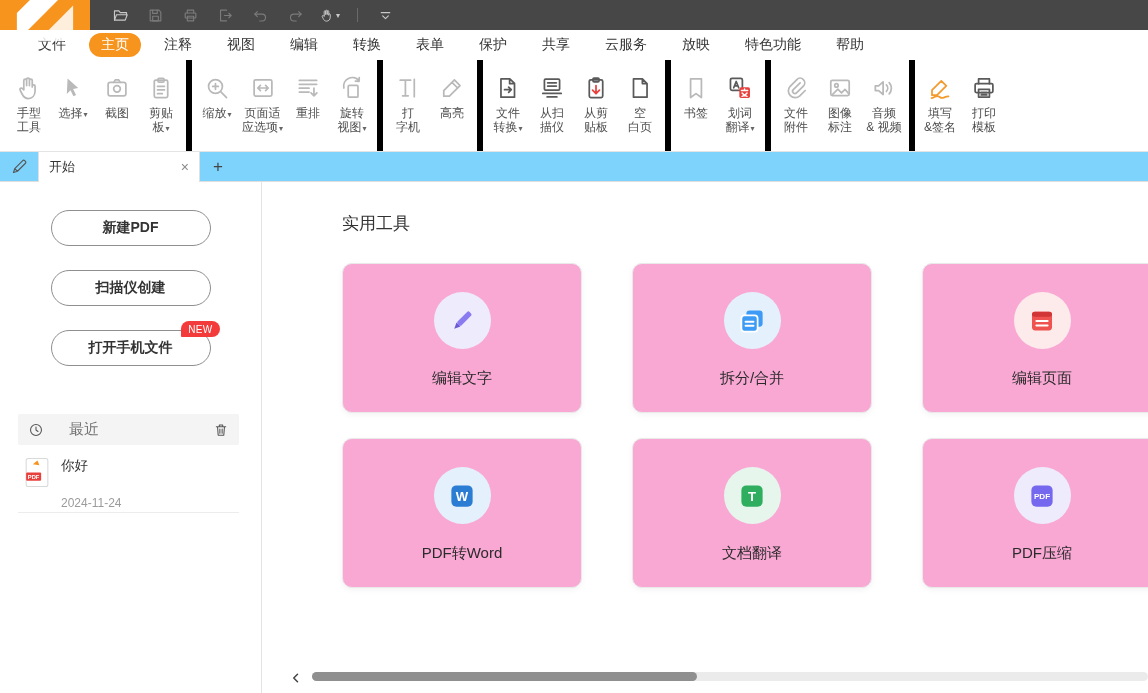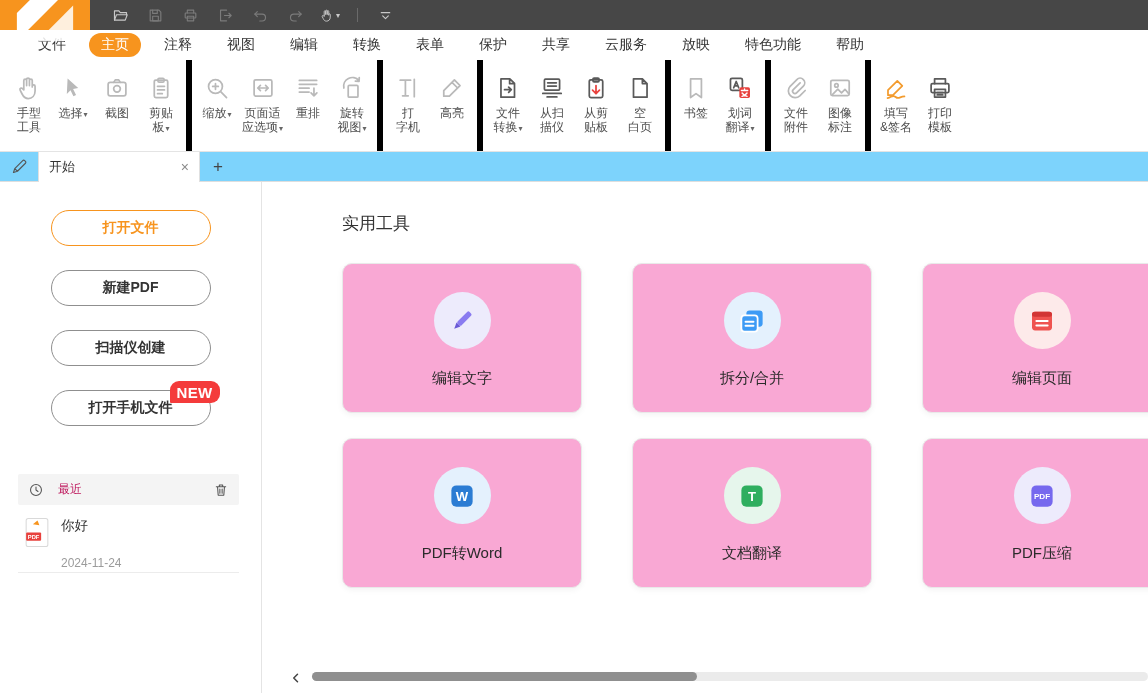--- a/index.html
+++ b/index.html
@@ -46,24 +46,24 @@
   .tab-pencil .ic{width:17px;height:17px}
   .tab{width:162px;height:30px;border-left:1px solid #e0e0e0;border-right:1px solid #e0e0e0;display:flex;align-items:center;justify-content:space-between;padding:0 10px;font-size:13px;color:#333;cursor:pointer;background:#fff}
   .tab .close{color:#8a8a8a;font-size:14px;cursor:pointer}
   .newtab{margin-left:13px;font-size:17px;color:#444;cursor:pointer}
 
   
   .content{flex:1;display:flex;min-height:0}
   .sidebar{width:262px;border-right:1px solid #e4e4e4;padding-top:28px;display:flex;flex-direction:column;background:#fff}
   .side-btn{width:160px;height:36px;margin:0 auto 24px;border:1.5px solid #8f8f8f;border-radius:18px;display:flex;align-items:center;justify-content:center;font-size:14px;font-weight:bold;color:#333;position:relative;cursor:pointer;background:#fff}
   .side-btn.primary{border-color:#f7941e;color:#f7941e}
-  .badge{position:absolute;top:-10px;right:-10px;background:#f43b3b;color:#fff;font-size:15px;font-weight:bold;padding:2.5px 7px;border-radius:9px 9px 9px 1px;letter-spacing:.3px}
+  .badge{position:absolute;top:-10px;right:-10px;background:#f43b3b;color:#fff;font-size:10px;font-weight:normal;padding:2.5px 7px;border-radius:9px 9px 9px 1px;letter-spacing:.3px}
   .recent-head{margin:24px 22px 0 18px;height:31px;background:#f4f4f4;display:flex;align-items:center;padding:0 10px;border-radius:2px}
   .recent-head .ic{width:16px;height:16px;color:#555}
-  .rh-lbl{font-size:12px;color:#be185d;margin-left:14px;flex:1}
+  .rh-lbl{font-size:15px;color:#737373;margin-left:25px;flex:1}
   .trash-btn{width:17px;height:17px;color:#555;cursor:pointer}
   .recent-list{margin:0 22px 0 18px}
   .recent-item{display:flex;align-items:flex-start;padding:12px 6px 2px;border-bottom:1px solid #ececec;cursor:pointer}
   .pdficon{width:26px;height:31px;display:block}
   .pdficon svg{width:100%;height:100%}
   .rtext{margin-left:11px}
   .rname{font-size:13.5px;color:#333}
   .rdate{font-size:12px;color:#9b9b9b;margin-top:21px}
 
   .main{flex:1;position:relative;padding:30px 0 0 80px;overflow:hidden;background:#fff}
@@ -293,20 +293,27 @@
           <div class="rlbl"><span>文件</span><br><span>附件</span></div>
         </div>
         <div class="ritem disabled">
           <span class="ic ric"><svg viewBox="0 0 24 24">
               <rect x="3.5" y="5" width="17" height="14" rx="1.5"></rect>
               <circle cx="8.7" cy="9.6" r="1.6"></circle>
               <path d="M5.2 17.8l4.8-4.8 3.4 3.4 3.2-3.2 3.4 4"></path>
             </svg></span>
           <div class="rlbl"><span>图像</span><br><span>标注</span></div>
         </div>
+        <div class="ritem disabled">
+          <span class="ic ric"><svg viewBox="0 0 24 24">
+              <path d="M4 10v4.4h3l4.2 3.6V6.4L7 10z"></path>
+              <path d="M14.2 9.2a4.3 4.3 0 0 1 0 6 M16.8 7a7.8 7.8 0 0 1 0 10.4"></path>
+            </svg></span>
+          <div class="rlbl"><span>音频</span><br><span>&amp; 视频</span></div>
+        </div>
       </div>
       <div class="rgroup">
         <div class="ritem accent">
           <span class="ic ric"><svg viewBox="0 0 24 24">
               <path d="M13.2 5.4l4.6 4.6L9.2 18.6H4.6V14z M4.2 21.4c3-.6 3.4-2 5.4-2s2.2 1.8 4.2 1.8 2.6-1.4 6-1.4"></path>
             </svg></span>
           <div class="rlbl"><span>填写</span><br><span>&amp;签名</span></div>
         </div>
         <div class="ritem enabled">
           <span class="ic ric"><svg viewBox="0 0 24 24">
@@ -332,23 +339,20 @@
       <span>开始</span>
       <span class="close">×</span>
     </div>
     <div class="newtab">+</div>
   </div>
 
   <div class="content">
 
     <div class="sidebar">
       <div>
-          <div class="side-btn primary">
-            <span>打开文件</span>
-          </div>
           <div class="side-btn">
             <span>新建PDF</span>
           </div>
           <div class="side-btn">
             <span>扫描仪创建</span>
           </div>
           <div class="side-btn">
             <span>打开手机文件</span>
             <span class="badge">NEW</span>
           </div>

